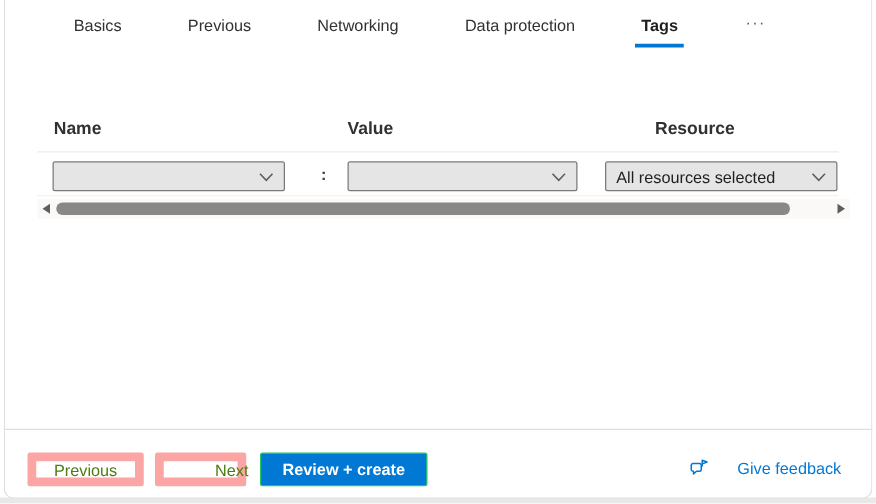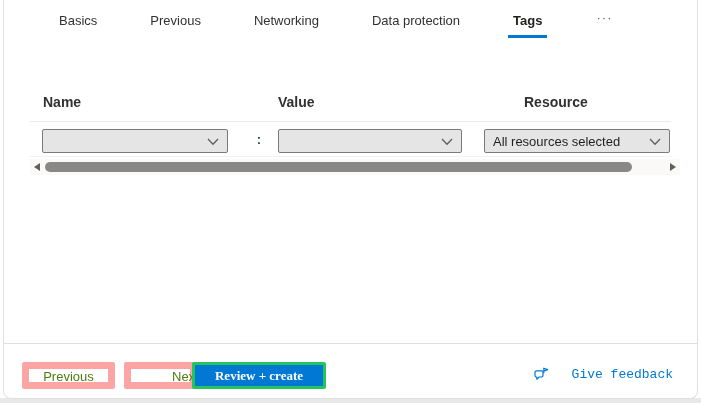--- a/index.html
+++ b/index.html
@@ -101,28 +101,28 @@
     position: absolute; top: 362px; height: 27px;
     font-family: "Liberation Sans", sans-serif; font-size: 13px;
     border-radius: 2px; cursor: pointer; text-align: center;
   }
   .btn-secondary {
     background: #ffffff; border: 7px solid #fca5a5; color: #4d7c0f;
   }
   .btn-previous { left: 22px; width: 93px; }
   .btn-next { left: 124px; width: 73px; padding-left: 41px; }
   .btn-primary {
-    left: 192px; width: 134px;
-    background: #0078d4; border: 3px solid #22c55e;
-    color: #ffffff; font-weight: 700; font-family: Liberation Serif, serif;
+    left: 208px; width: 134px;
+    background: #0078d4; border: 1px solid #22c55e;
+    color: #ffffff; font-weight: 700;
   }
   .feedback-link {
     position: absolute; top: 366px; right: 28px;
     display: flex; align-items: center; gap: 23px;
-    color: #0078d4; font-size: 13px; cursor: pointer; text-decoration: none; font-family: Liberation Mono, monospace;
+    color: #0078d4; font-size: 13px; cursor: pointer; text-decoration: none;
   }
   .feedback-link .fb-icon { display: block; }
 </style>
 </head>
 <body>
 
 <div class="page">
   <div class="bottom-strip"></div>
   <div class="card"></div>
 

